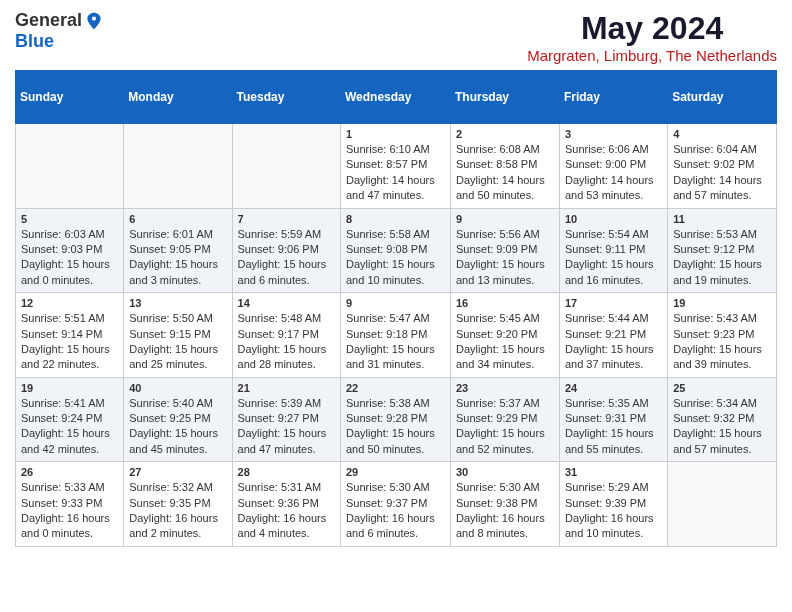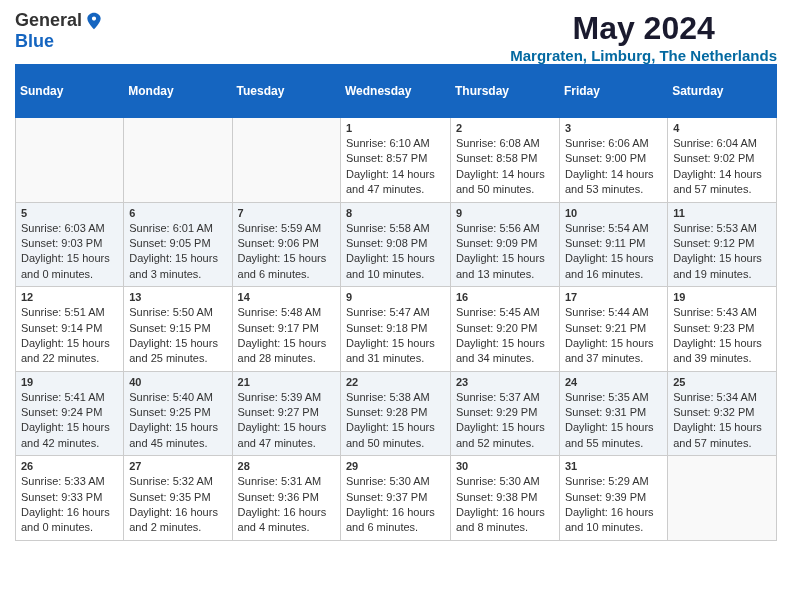--- a/index.html
+++ b/index.html
@@ -10,21 +10,21 @@
       min-height: 612px;
     }
     .page {
       width: 792px;
       padding: 10px 15px 15px 15px;
     }
     .header {
       display: flex;
       justify-content: space-between;
       align-items: flex-start;
-      margin-bottom: 0;
+      margin-bottom: 6px;
     }
     .logo {
       display: flex;
       flex-direction: column;
       align-items: flex-start;
     }
     .logo-text {
       display: flex;
       align-items: center;
     }
@@ -46,22 +46,22 @@
     .title-block {
       text-align: center;
     }
     .month-year {
       font-size: 32px;
       font-weight: bold;
       color: #1a1a2e;
     }
     .location {
       font-size: 15px;
-      color: #0369a1;
-      font-weight: bold;
+      color: #b91c1c;
+      font-weight: normal;
     }
     .calendar {
       width: 100%;
       border-collapse: collapse;
       border: 1px solid #ccc;
     }
     .calendar th {
       background-color: #1565c0;
       color: #fff;
       font-size: 12px;

